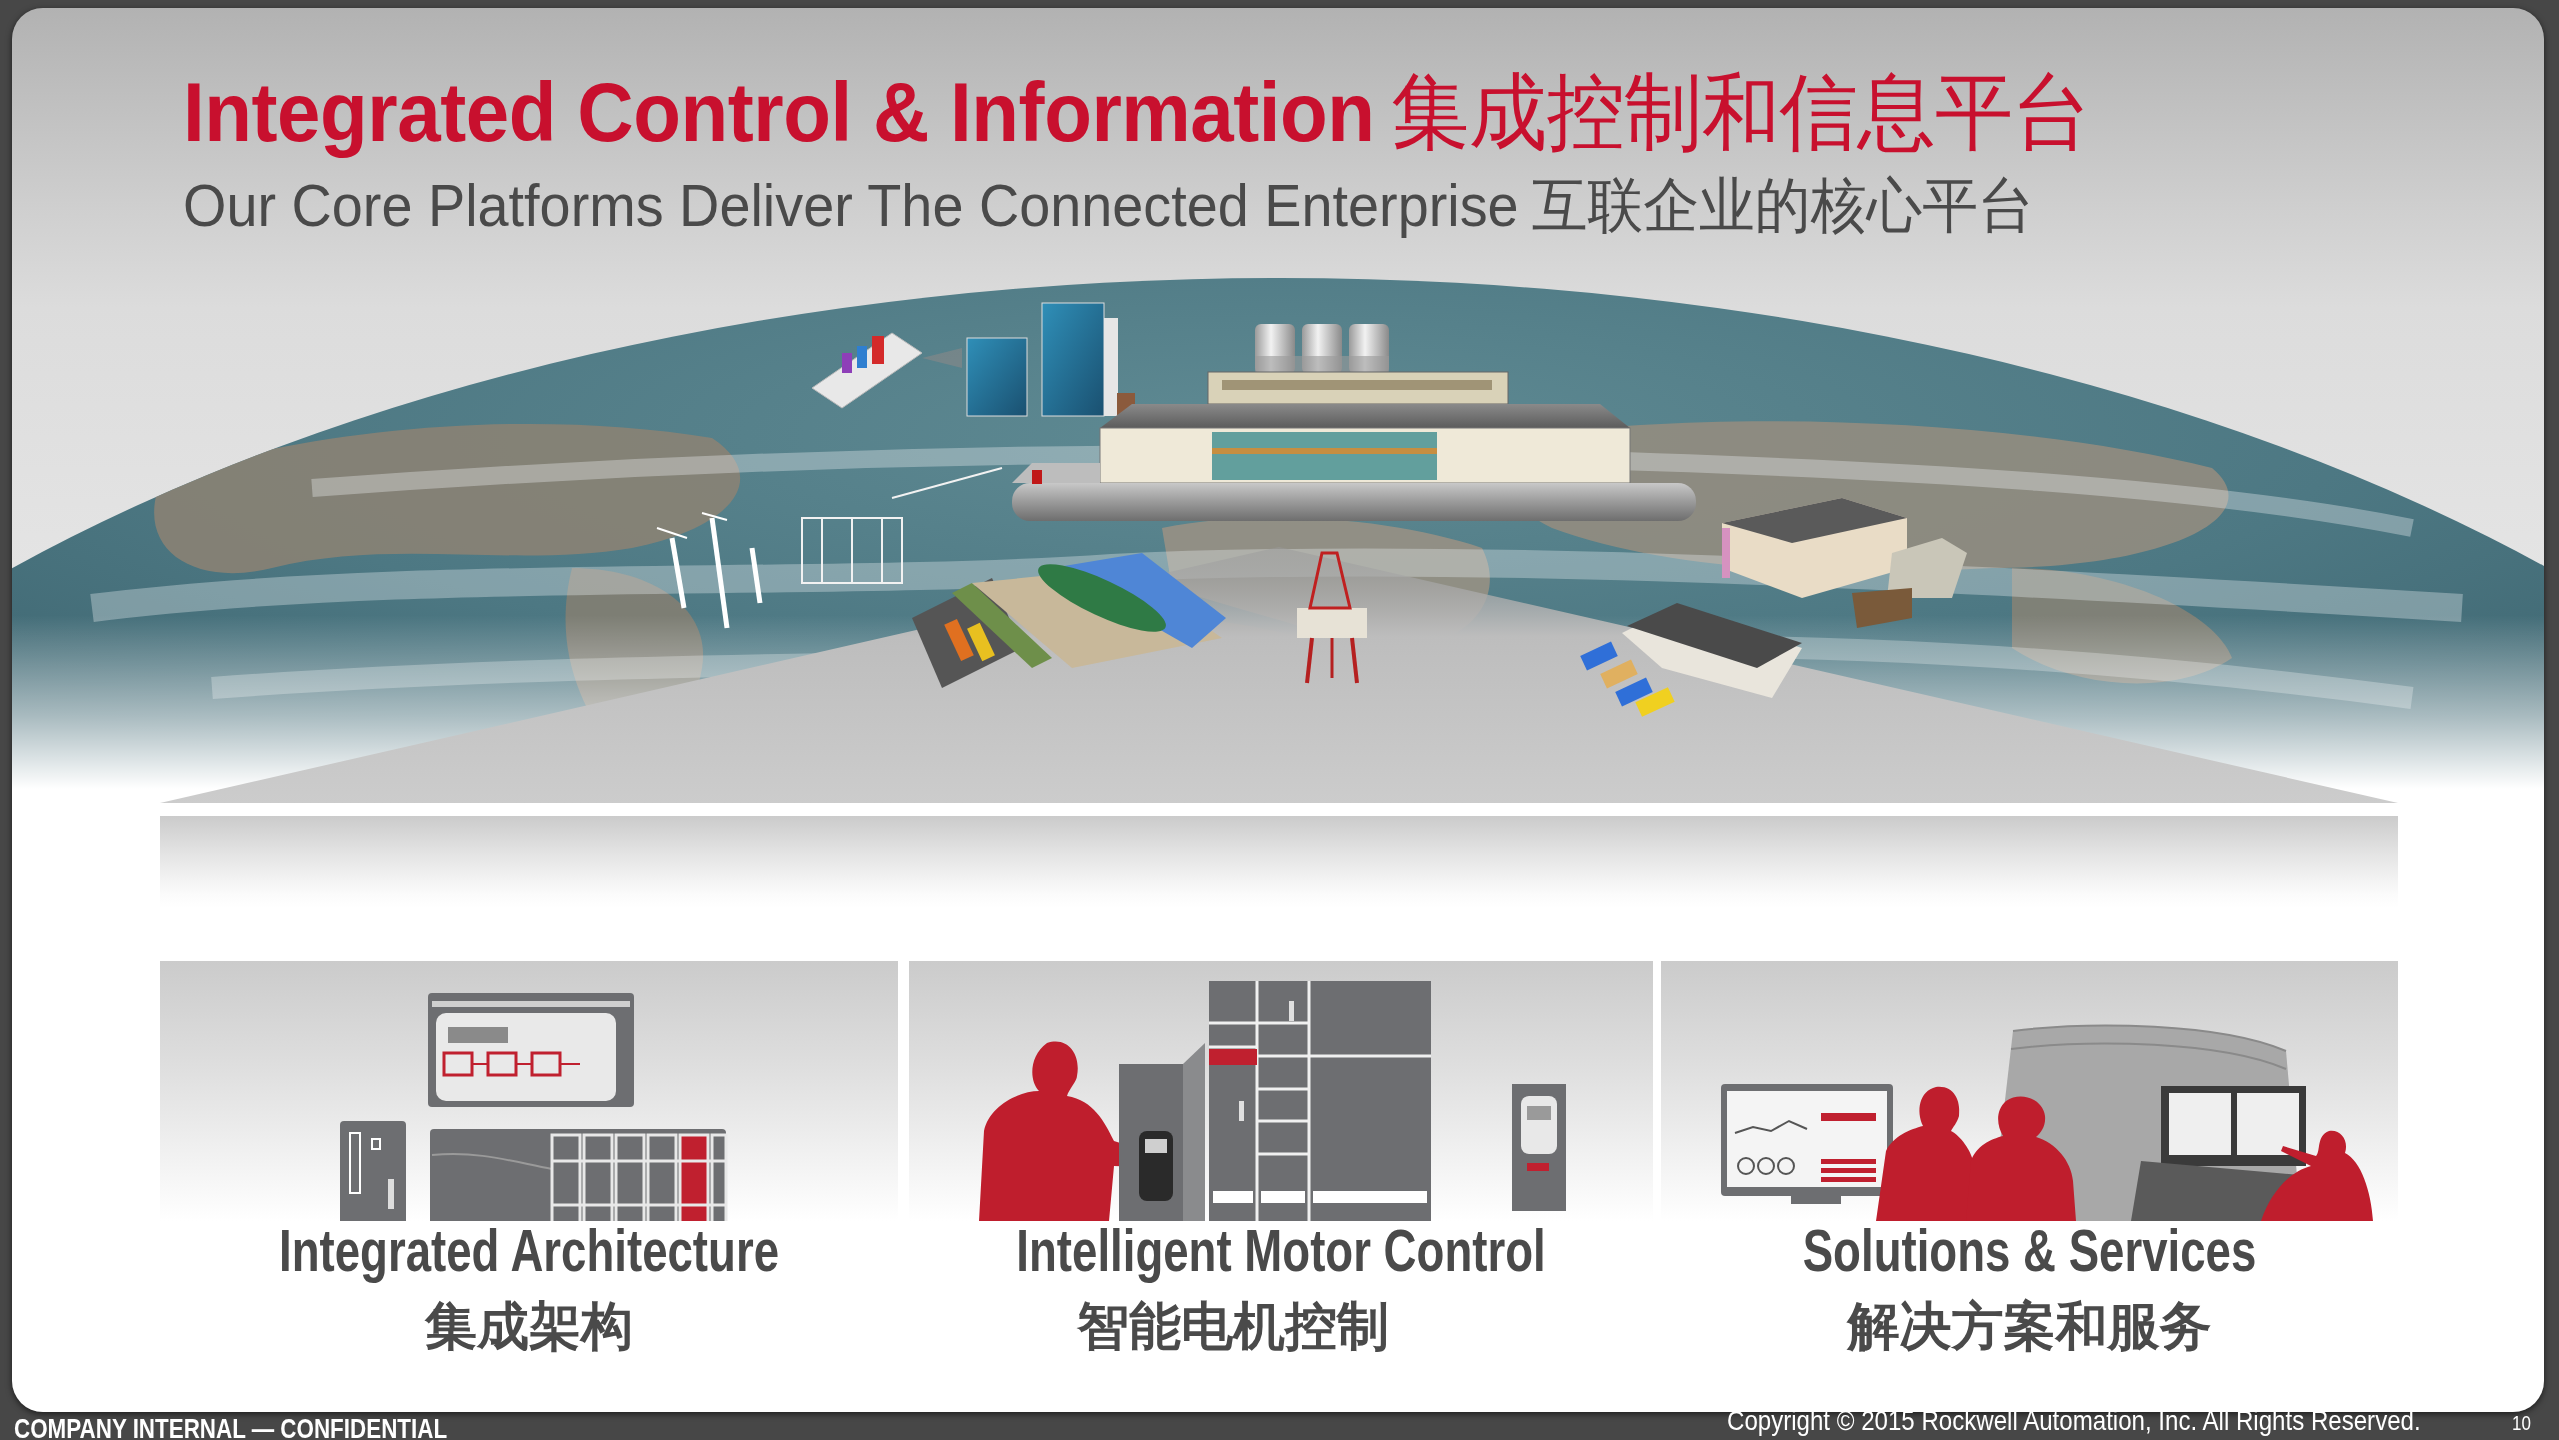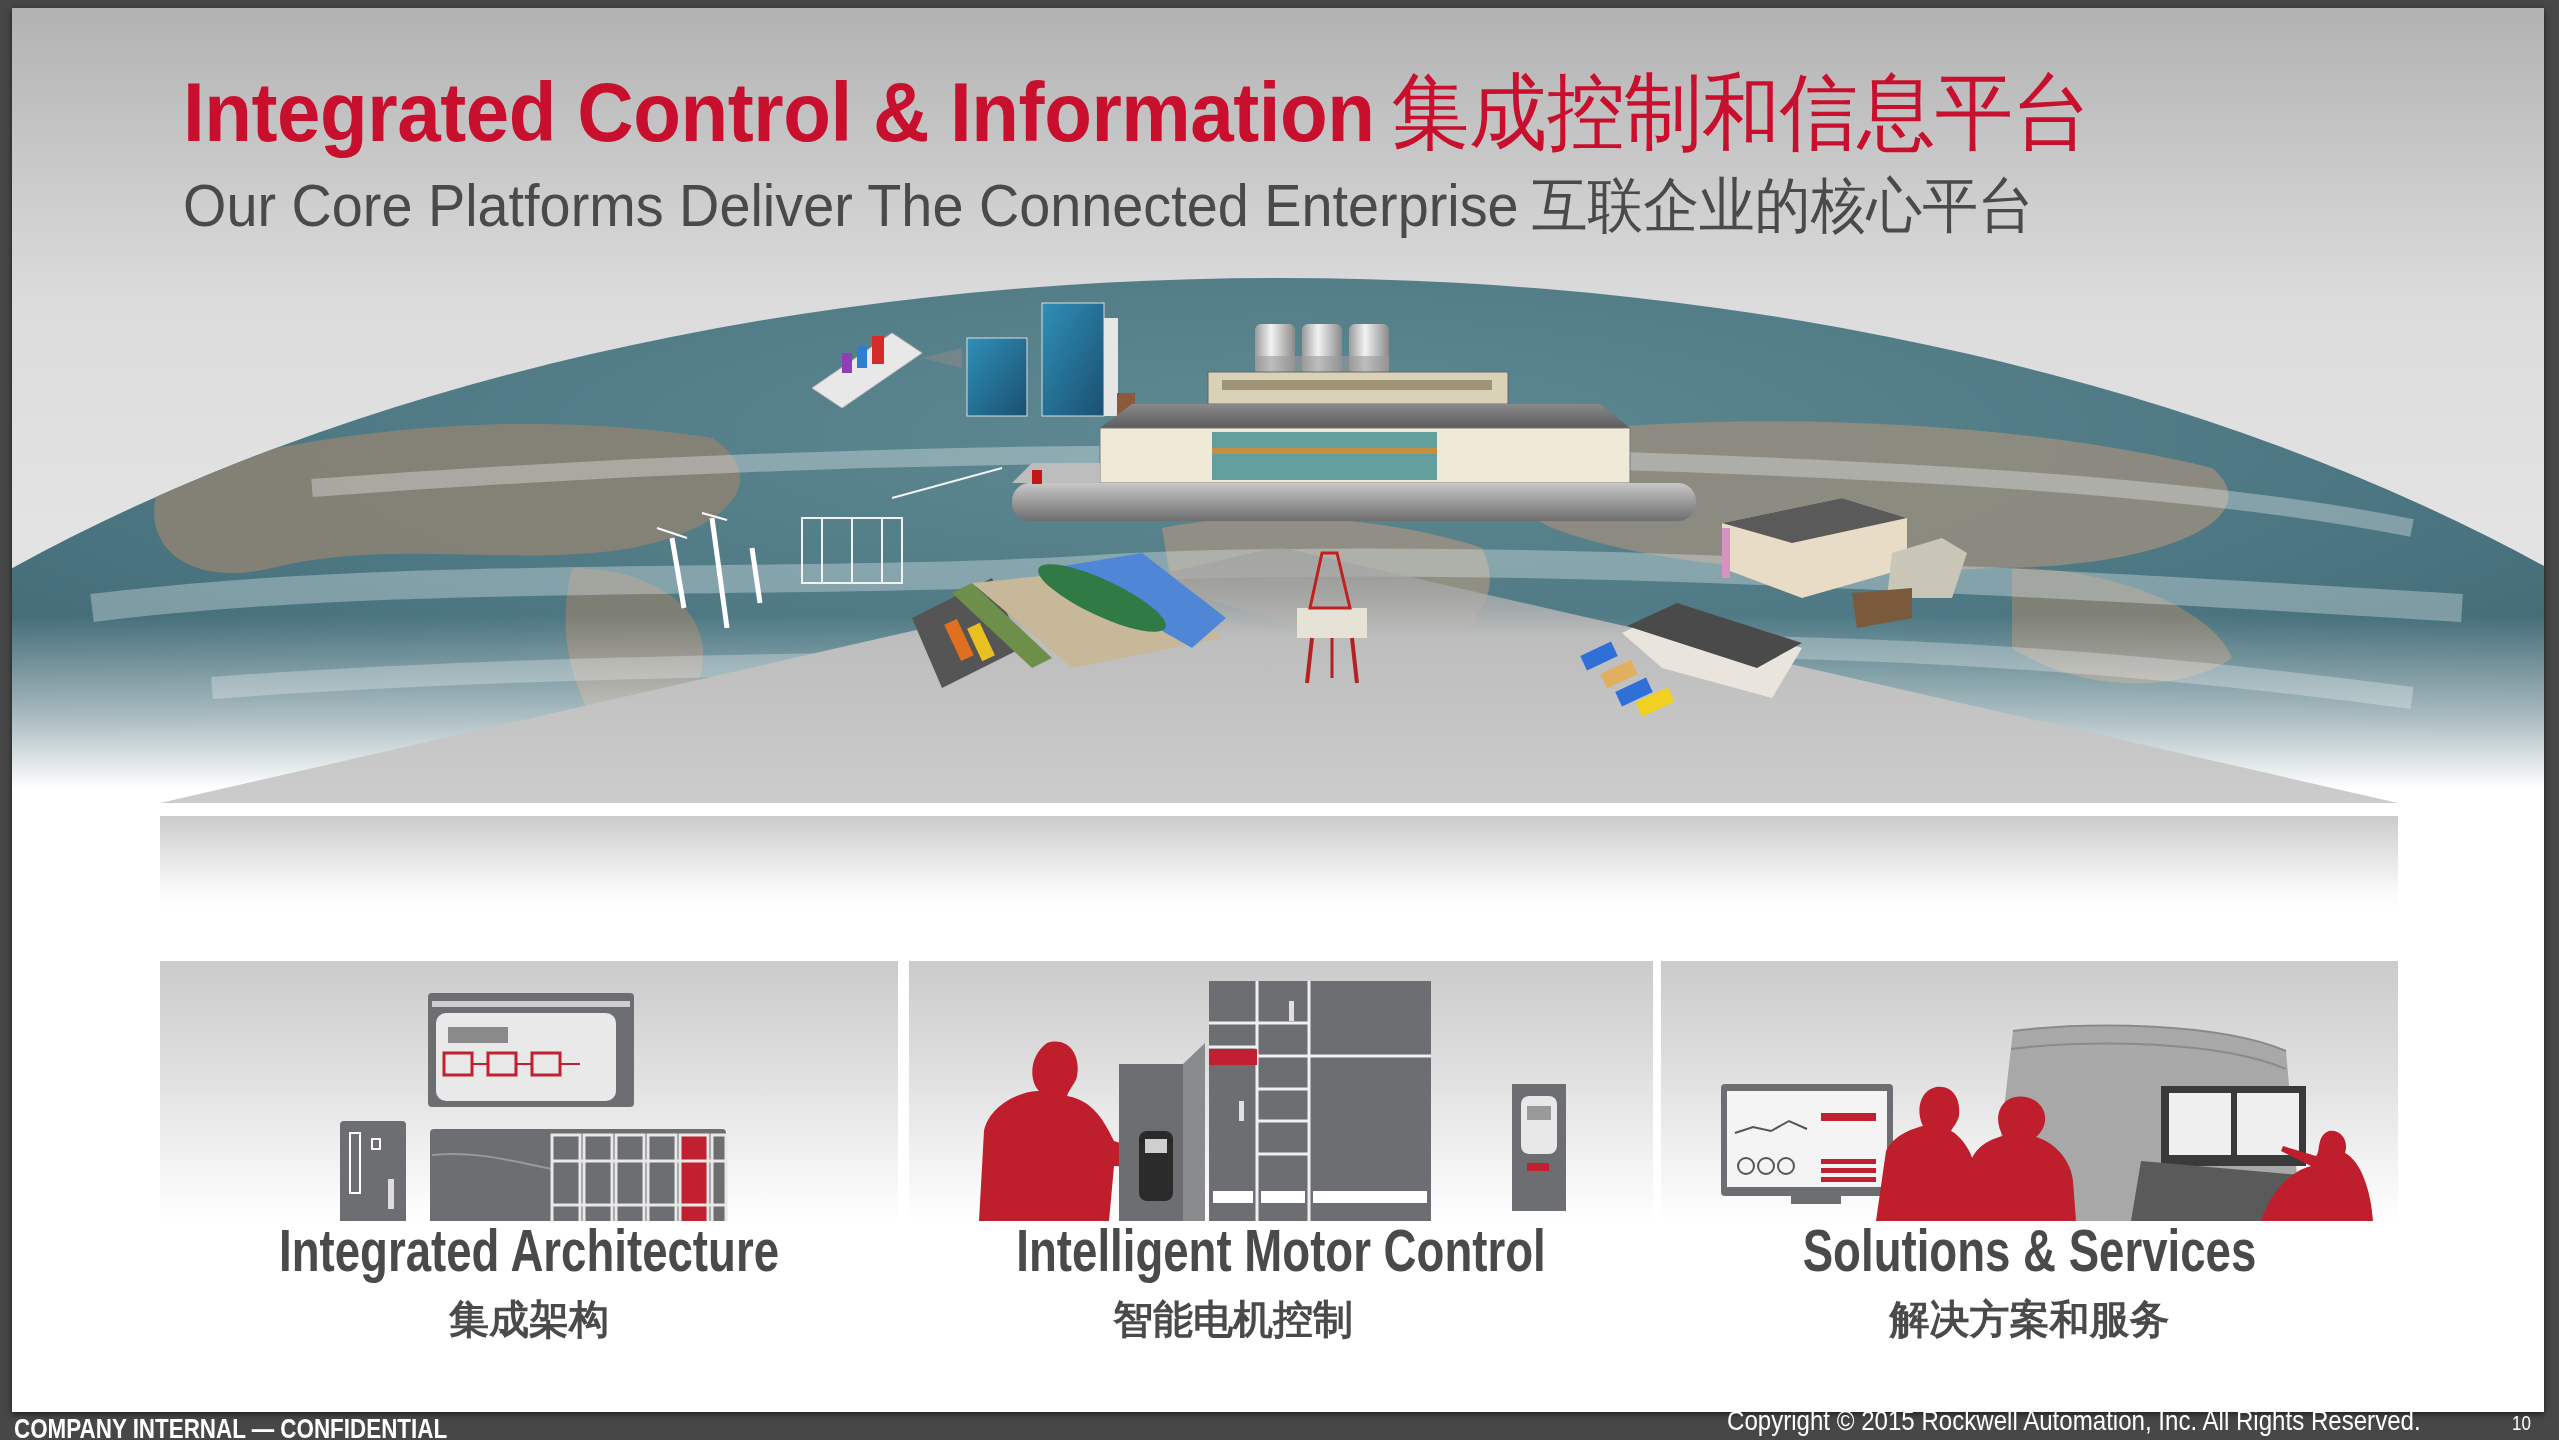--- a/index.html
+++ b/index.html
@@ -7,20 +7,21 @@
     width: 2559px; height: 1440px; overflow: hidden;
     background: #474747;
     font-family: "Liberation Sans", sans-serif;
     position: relative;
   }
   .slide {
     position: absolute; left: 12px; top: 8px; width: 2532px; height: 1404px;
     background: linear-gradient(to bottom, #b2b2b2 0px, #cfcfcf 200px, #dcdcdc 300px, #e4e4e4 560px, #ffffff 780px, #ffffff 1404px);
     overflow: hidden;
     box-shadow: 0 2px 6px rgba(0,0,0,0.6);
+    border-radius: 31px;
   }
   .title {
     position: absolute; left: 171px; top: 48px;
     font-size: 84px; font-weight: bold; color: #c8102e;
     white-space: nowrap; letter-spacing: -0.5px;
     transform-origin: left top; transform: scaleX(0.93);
   }
   .title .zh { font-weight: normal; font-family: "DejaVu Serif", serif; margin-left: 18px; }
   .subtitle {
     position: absolute; left: 171px; top: 158px;
@@ -36,21 +37,21 @@
   .panel {
     position: absolute; top: 953px; height: 260px;
     background: linear-gradient(to bottom, #cbcbcb 0%, #dedede 40%, #f4f4f4 80%, #ffffff 100%);
   }
   .panel-art { position: absolute; left: 0; top: 0; width: 100%; height: 260px; }
   .panel-title {
     position: absolute; top: 1208px; font-size: 60px; font-weight: bold; color: #4a4a4a;
     white-space: nowrap; text-align: center; transform-origin: center top; transform: scaleX(0.76);
   }
   .panel-sub {
-    position: absolute; top: 1284px; font-size: 40px; font-weight: bold; color: #4a4a4a;
+    position: absolute; top: 1284px; font-size: 52px; font-weight: bold; color: #4a4a4a;
     white-space: nowrap; text-align: center; font-family: "DejaVu Sans", sans-serif;
   }
   .footer-left {
     position: absolute; left: 14px; top: 1413px;
     font-size: 28px; font-weight: bold; color: #ffffff; white-space: nowrap;
     transform-origin: left top; transform: scaleX(0.8);
   }
   .footer-copy {
     position: absolute; left: 1727px; top: 1405px;
     font-size: 28px; color: #ffffff; white-space: nowrap;

